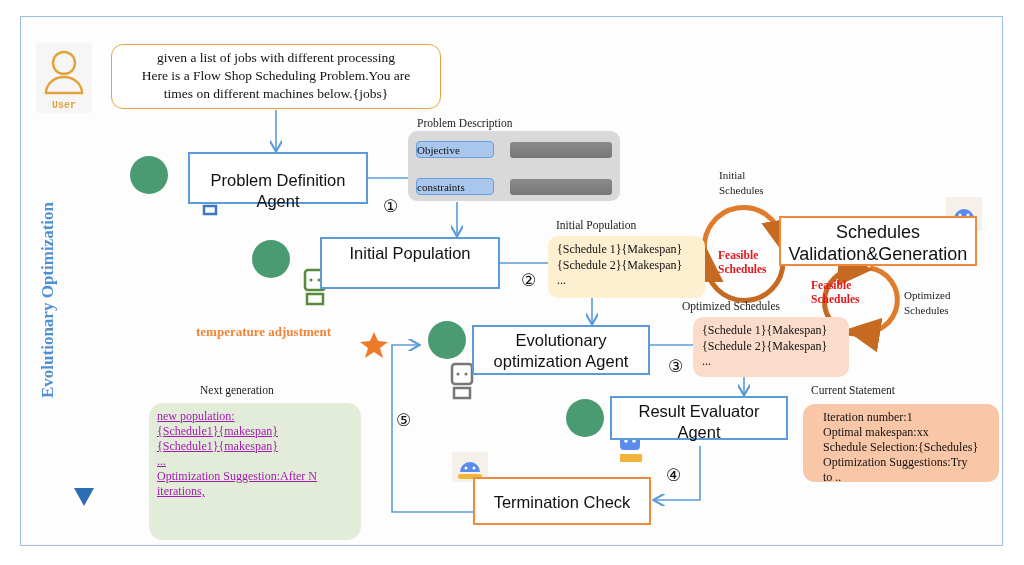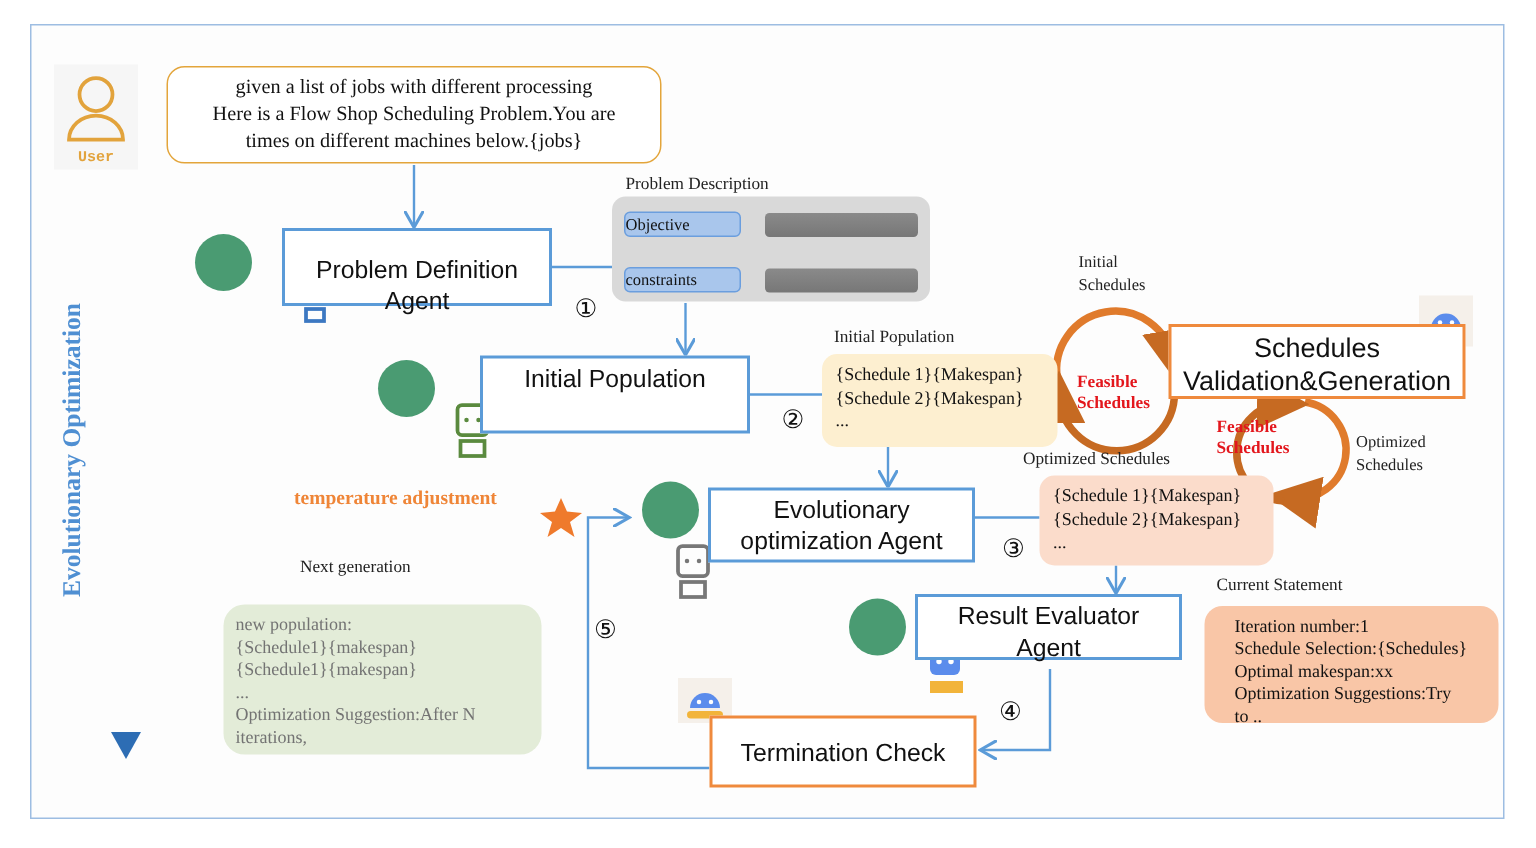--- a/index.html
+++ b/index.html
@@ -37,22 +37,22 @@
 
   .popbox { border-radius:10px; font-size:12px; line-height:15.5px; color:#111; padding:6px 9px; box-sizing:border-box; }
   .ip-box { left:548px; top:236px; width:157px; height:62px; background:#fdefd0; }
   .os-box { left:693px; top:317px; width:156px; height:60px; background:#fbdccb; }
   .label-small { font-size:11.5px; color:#222; }
 
   .red { color:#e3161c; font-weight:bold; font-size:11.5px; line-height:14px; }
   .gray-lbl { font-size:11px; color:#222; line-height:15px; }
 
   .temp { left:172px; top:324px; color:#ef8537; font-weight:bold; font-size:13px;margin-left:24px; }
-  .ng-title { left:200px; top:372px; font-size:11.5px; color:#222; }
-  .ng-box { left:149px; top:403px; width:212px; height:100px; background:#e3ecd8; border-radius:14px; font-size:12px; line-height:15px; padding:6px 8px; box-sizing:border-box; color:#737373; }
+  .ng-title { left:200px; top:384px; font-size:11.5px; color:#222; }
+  .ng-box { left:149px; top:403px; width:212px; height:137px; background:#e3ecd8; border-radius:14px; font-size:12px; line-height:15px; padding:6px 8px; box-sizing:border-box; color:#a21caf;text-decoration:underline; }
   .cs-title { left:811px; top:384px; font-size:11.5px; color:#222; }
   .cs-box { left:803px; top:404px; width:196px; height:78px; background:#f9c6a7; border-radius:12px; font-size:12px; line-height:15px; padding:6px 20px; box-sizing:border-box; color:#111; }
 
   .side-label { left:32px; top:165px; width:32px; height:270px; }
   .side-label span { position:absolute; left:50%; top:50%; transform:translate(-50%,-50%) rotate(-90deg); white-space:nowrap; color:#4f8fd2; font-weight:bold; font-size:17px; }
 </style>
 </head>
 <body>
 
 <div class="frame"></div>
@@ -231,16 +231,16 @@
     <div>{Schedule1}{makespan}</div>
     <div>{Schedule1}{makespan}</div>
     <div>...</div>
     <div>Optimization Suggestion:After N</div>
     <div>iterations,</div>
 </div>
 
 <div class="abs cs-title">Current Statement</div>
 <div class="abs cs-box">
   <div>Iteration number:1</div>
+    <div>Optimal makespan:xx</div>
     <div>Schedule Selection:{Schedules}</div>
-    <div>Optimal makespan:xx</div>
     <div>Optimization Suggestions:Try to ..</div>
 </div>
 
 </body></html>

